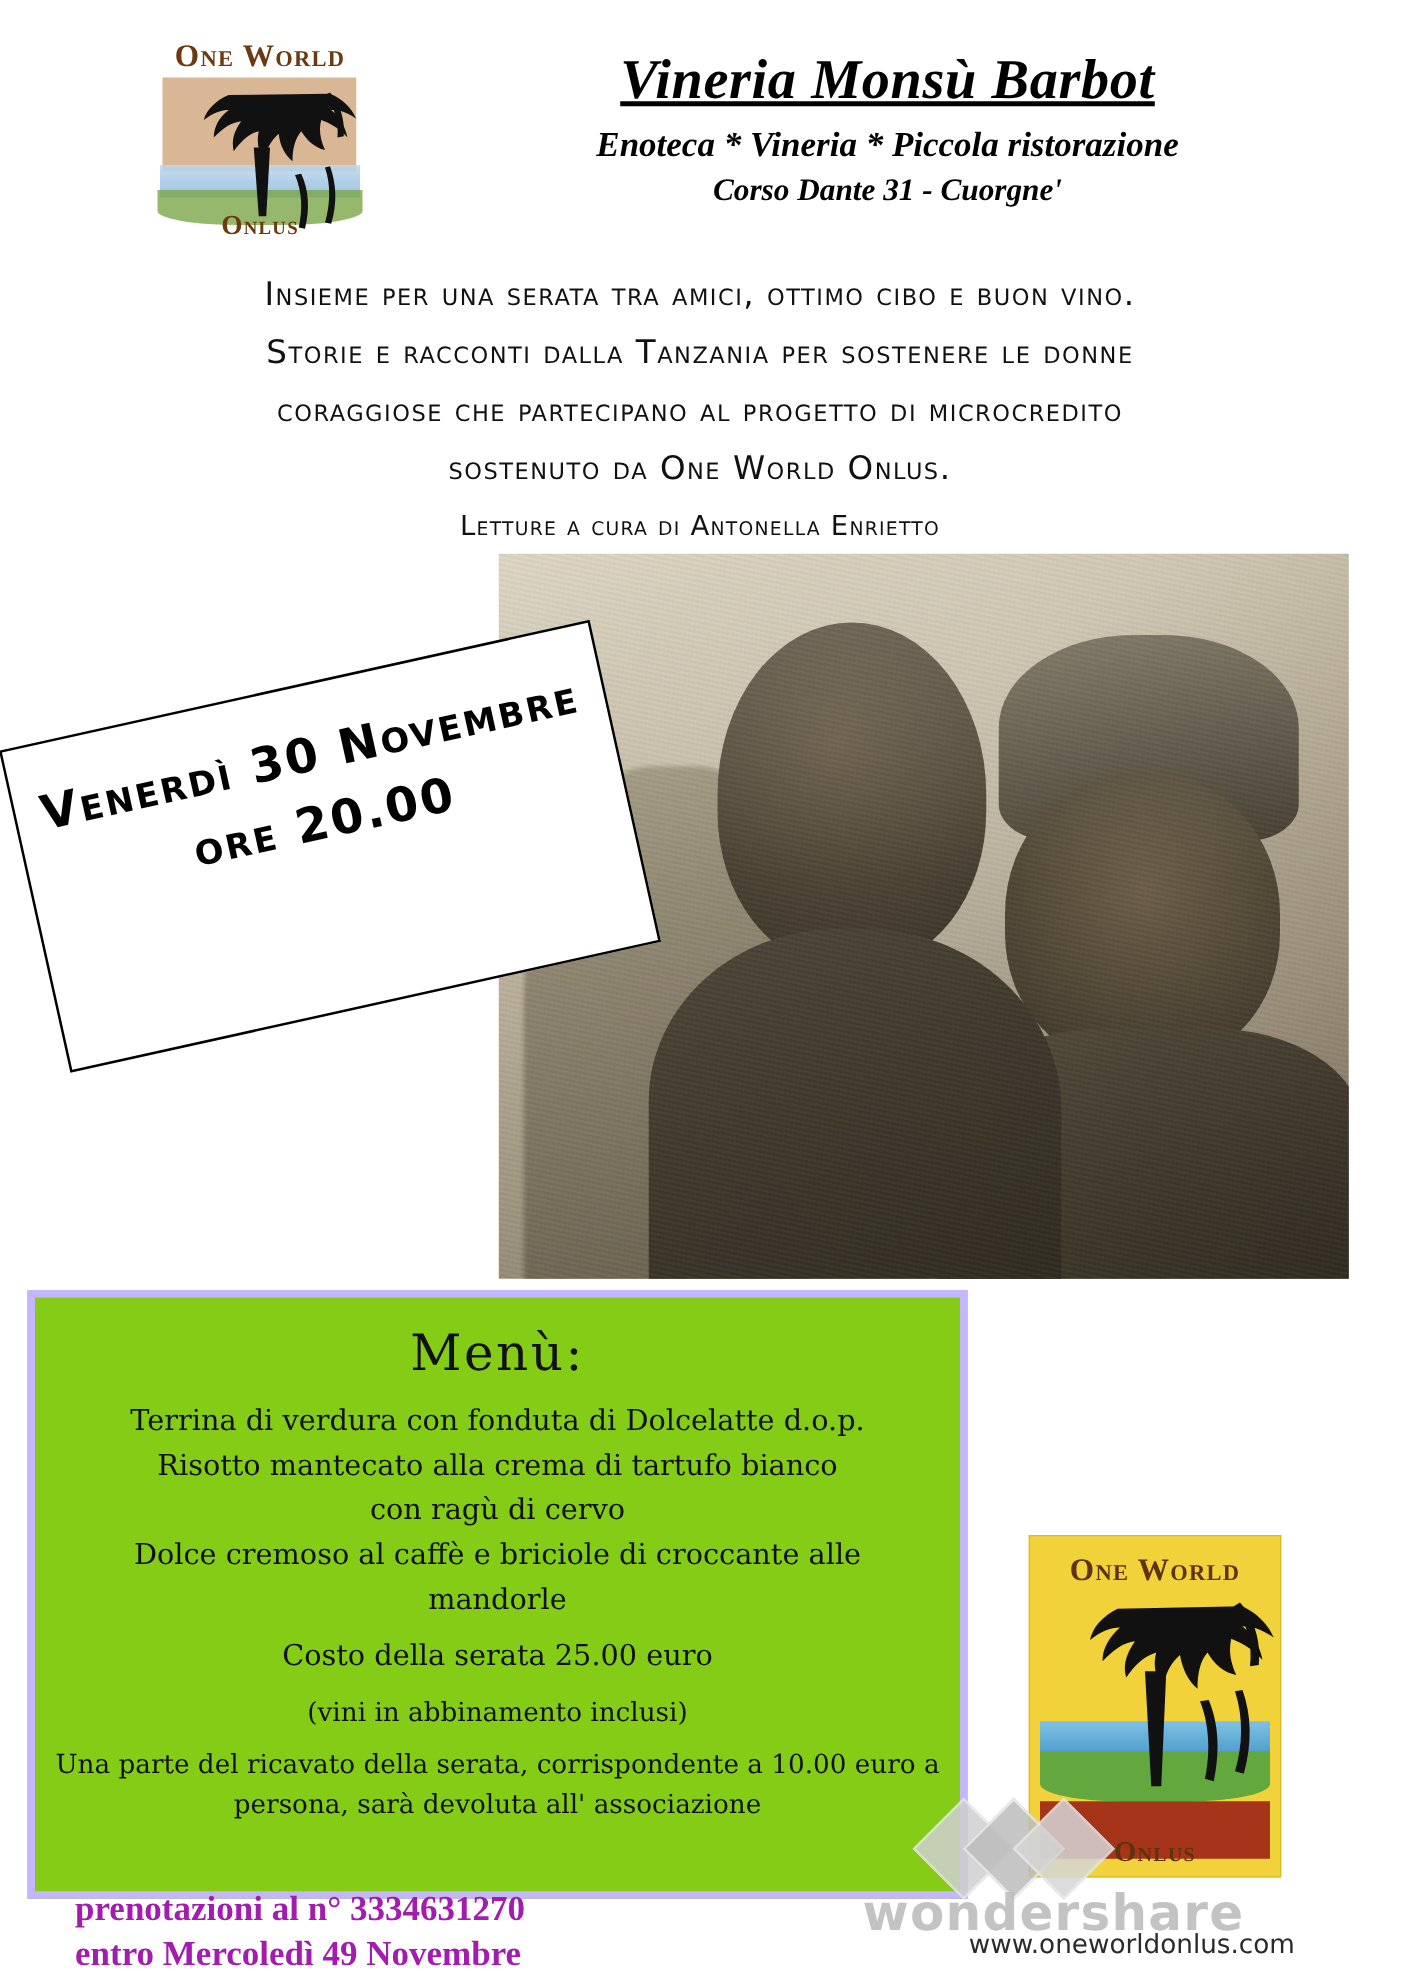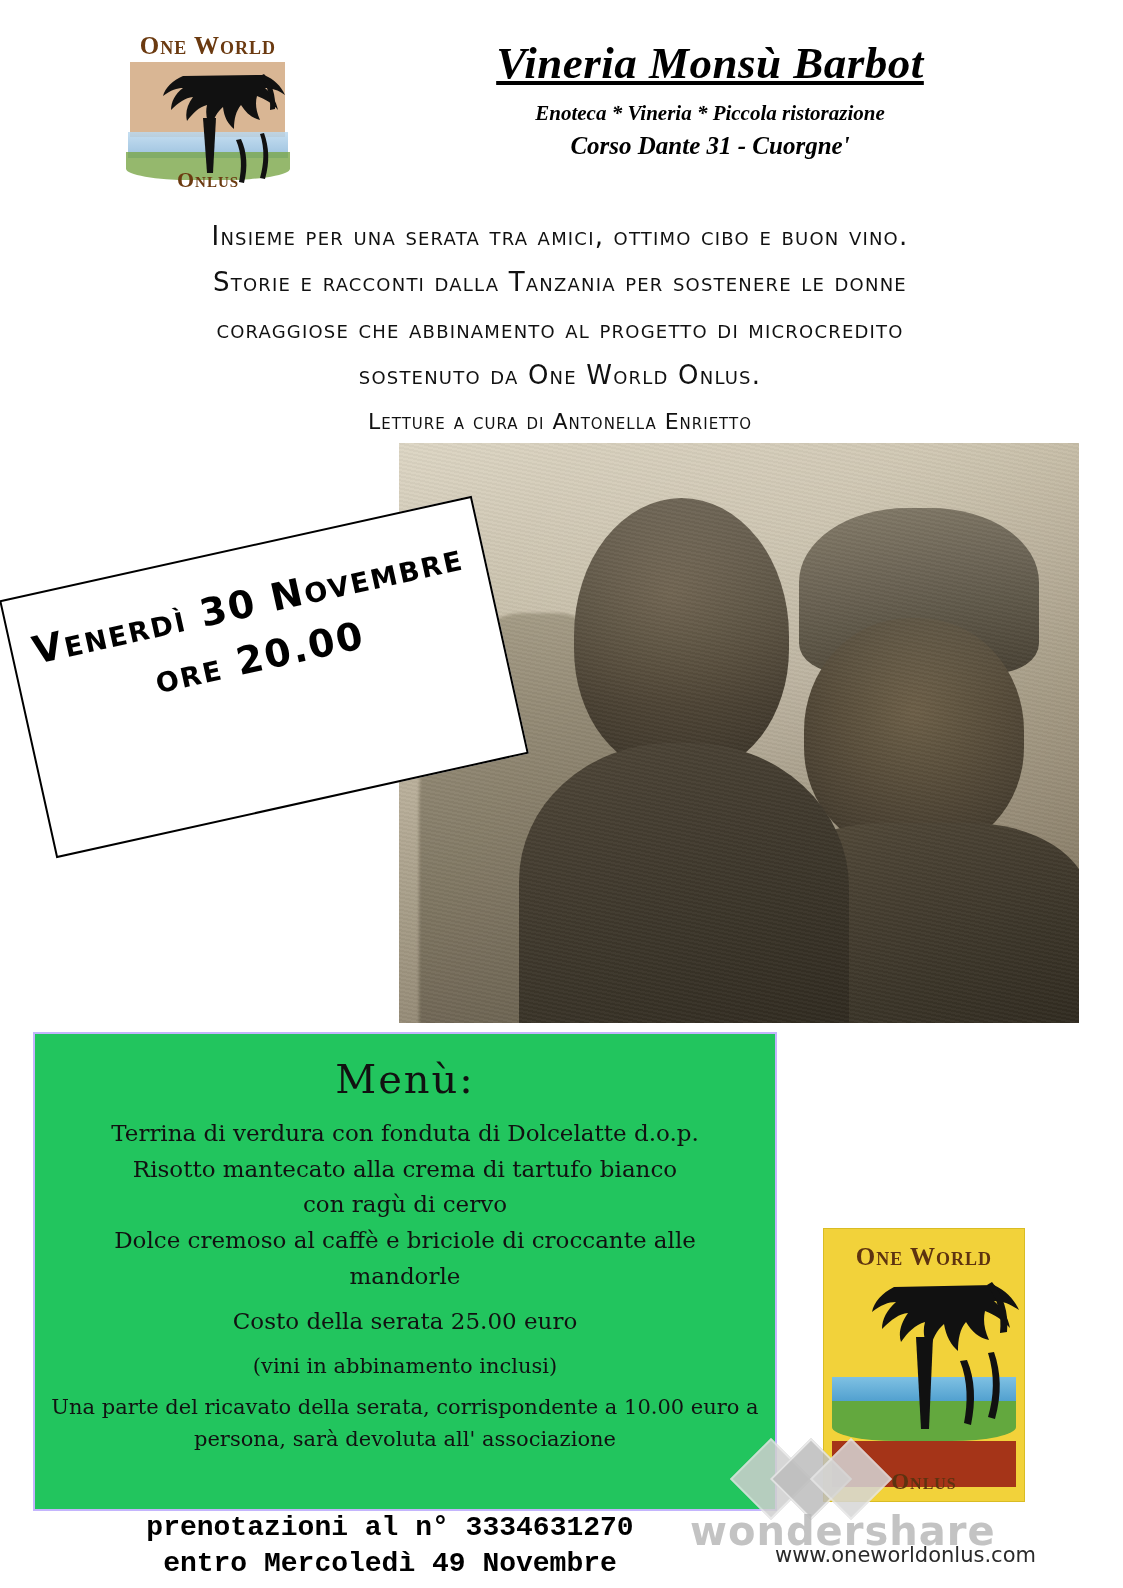--- a/index.html
+++ b/index.html
@@ -98,21 +98,21 @@
     font-size: 45px;
     letter-spacing: 0.5px;
     color: #000;
     line-height: 1.05;
     text-decoration: underline;
   }
   .venue-sub1 {
     font-family: "Liberation Serif", serif;
     font-style: italic;
     font-weight: bold;
-    font-size: 21px;
+    font-size: 28px;
     margin-top: 14px;
   }
   .venue-sub2 {
     font-family: "Liberation Serif", serif;
     font-style: italic;
     font-weight: bold;
     font-size: 25px;
     margin-top: 6px;
   }
 
@@ -228,26 +228,26 @@
     font-weight: bold;
     font-size: 38px;
     letter-spacing: 2px;
     line-height: 1.45;
     color: #000;
   }
 
   
   .menubox {
     position: absolute;
-    left: 33px;
+    left: 22px;
     top: 1032px;
     width: 740px;
     height: 475px;
-    border: 2px solid #c4b5fd;
-    background: #22c55e;
+    border: 6px solid #c4b5fd;
+    background: #84cc16;
   }
   .menu-title {
     text-align: center;
     font-family: "DejaVu Serif", serif;
     font-size: 40px;
     margin-top: 22px;
     letter-spacing: 2px;
     color: #111;
   }
   .menu-lines {
@@ -366,25 +366,24 @@
     color: #2a2a2a;
     z-index: 10;
   }
 
   
   .footer {
     position: absolute;
     left: 60px;
     top: 1510px;
     width: 660px;
-    text-align: center;
-    font-family: Liberation Mono, monospace;
+    font-family: Liberation Serif, serif;
     font-weight: bold;
     font-size: 28px;
-    color: #000000;
+    color: #a21caf;
     line-height: 1.3;
   }
   .footer span { display: block; }
 </style>
 </head>
 <body>
 
 <div class="logo-top">
   <div class="ow-logo">
     <div class="ow-brownbox"></div>
@@ -406,21 +405,21 @@
 
 <div class="header-text">
   <div class="venue-name">Vineria Monsù Barbot</div>
   <div class="venue-sub1">Enoteca * Vineria * Piccola ristorazione</div>
   <div class="venue-sub2">Corso Dante 31 - Cuorgne'</div>
 </div>
 
 <div class="intro">
   <span class="l1">Insieme per una serata tra amici, ottimo cibo e buon vino.</span>
   <span class="l2">Storie e racconti  dalla Tanzania  per  sostenere le  donne</span>
-  <span class="l3">coraggiose  che  abbinamento al progetto di microcredito</span>
+  <span class="l3">coraggiose  che  partecipano al progetto di microcredito</span>
   <span class="l4">sostenuto da One World Onlus.</span>
   <span class="l5">Letture a cura di Antonella Enrietto</span>
 </div>
 
 <div class="photo">
   <div class="figL"></div>
   <div class="figR-hat"></div>
   <div class="figR-head"></div>
   <div class="figR-body"></div>
   <div class="figC-head"></div>

